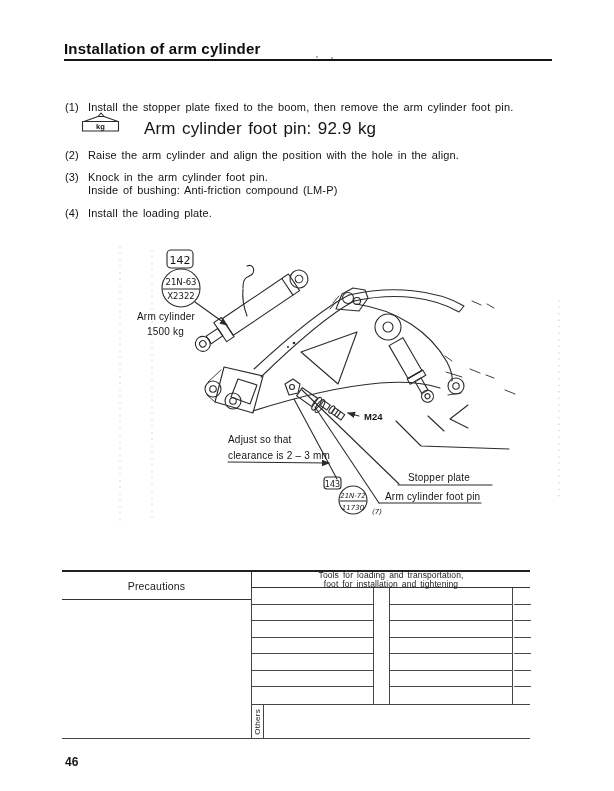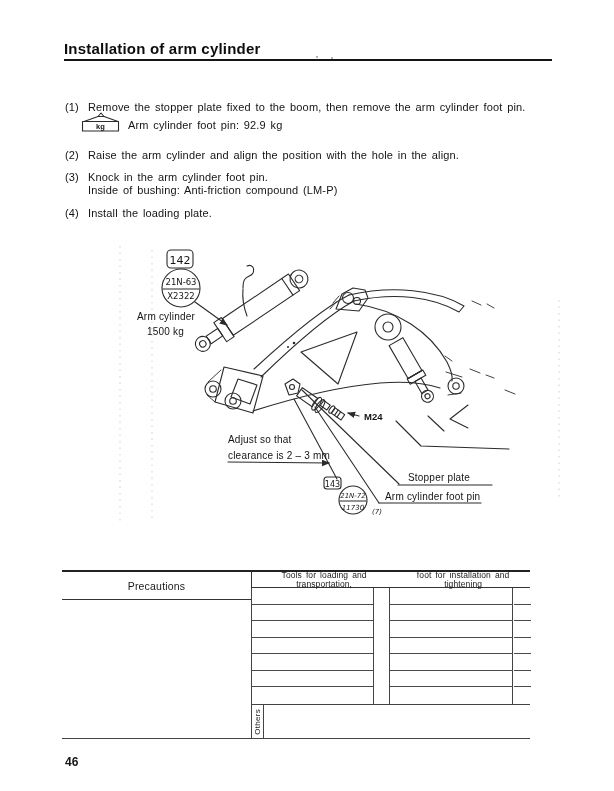--- a/index.html
+++ b/index.html
@@ -10,34 +10,34 @@
   .abs{position:absolute;}
   .title{
     left:64px; top:40px; font-size:15px; font-weight:bold; letter-spacing:.2px; color:#0d0d0d;
   }
   .title-rule{left:64px; top:59px; width:488px; height:2px; background:#151515;}
   .speck{width:2px;height:2px;border-radius:50%;background:#9a9a9a;}
   .step{left:65px; width:486px; display:flex; font-size:11px; line-height:13px;
         letter-spacing:.15px; word-spacing:1.5px; color:#141414;}
   .step .num{flex:0 0 23px;}
   .step .txt{flex:1;}
-  .kgtext{left:128px; top:119px; font-size:11px; letter-spacing:.15px; word-spacing:1.5px; color:#141414;}
+  .kgtext{left:144px; top:119px; font-size:17px; letter-spacing:.15px; word-spacing:1.5px; color:#141414;}
   .kgicon{left:81px; top:112px; width:40px; height:20px;}
   
   .tcell{box-sizing:border-box;}
   .th-left{
     left:62px; top:570px; width:189px; height:30px;
     border-top:2px solid #222; border-bottom:1px solid #333;
     display:flex; align-items:center; justify-content:center;
     font-size:10.5px; letter-spacing:.2px; color:#1a1a1a;
   }
   .th-right{
     left:251px; top:570px; width:279px; height:18px;
     border-top:2px solid #222; border-bottom:1px solid #333; border-left:1px solid #333;
-    display:flex; flex-direction:row; align-items:center; justify-content:center;
+    display:flex; flex-direction:column; align-items:center; justify-content:center;
     font-size:8.5px; line-height:9px; letter-spacing:.1px; word-spacing:1.5px; color:#1a1a1a; text-align:center;
   }
   .rows-region{
     left:251px; top:588px; width:279px; height:117px;
     border-left:1px solid #444; border-bottom:1px solid #444;
   }
   .colA{left:0; top:0; width:122px; height:116px; border-right:1px solid #444;}
   .colC{left:137px; top:0; width:124px; height:116px; border-left:1px solid #444; border-right:1px solid #444;}
   .colD{left:262px; top:0; width:17px; height:116px;}
   .trow{height:16.57px; box-sizing:border-box; border-bottom:1px solid #4a4a4a;}
@@ -70,21 +70,21 @@
 
 <div class="page">
 
   <div class="abs title">Installation of arm cylinder</div>
   <div class="abs title-rule"></div>
   <div class="abs speck" style="left:316px;top:56px;"></div>
   <div class="abs speck" style="left:331px;top:57px;"></div>
 
   <div class="abs step" style="top:101px;">
     <span class="num">(1)</span>
-    <span class="txt">Remove the stopper plate fixed to the boom, then remove the arm cylinder foot pin.</span>
+    <span class="txt">Install the stopper plate fixed to the boom, then remove the arm cylinder foot pin.</span>
   </div>
 
   <svg class="abs kgicon" viewBox="0 0 40 20">
     <path class="ln" d="M3,9.5 L17,4.5 L23,4.5 L37,9.5"></path>
     <path class="ln" d="M17,4.5 L20,1 L23,4.5"></path>
     <rect class="ln" x="1.5" y="9.5" width="36" height="9.5"></rect>
     <text x="19.5" y="17" text-anchor="middle" style="font-family:'Liberation Sans',sans-serif;font-size:7.5px;font-weight:bold;fill:#141414;">kg</text>
   </svg>
   <div class="abs kgtext">Arm cylinder foot pin: 92.9 kg</div>
 

